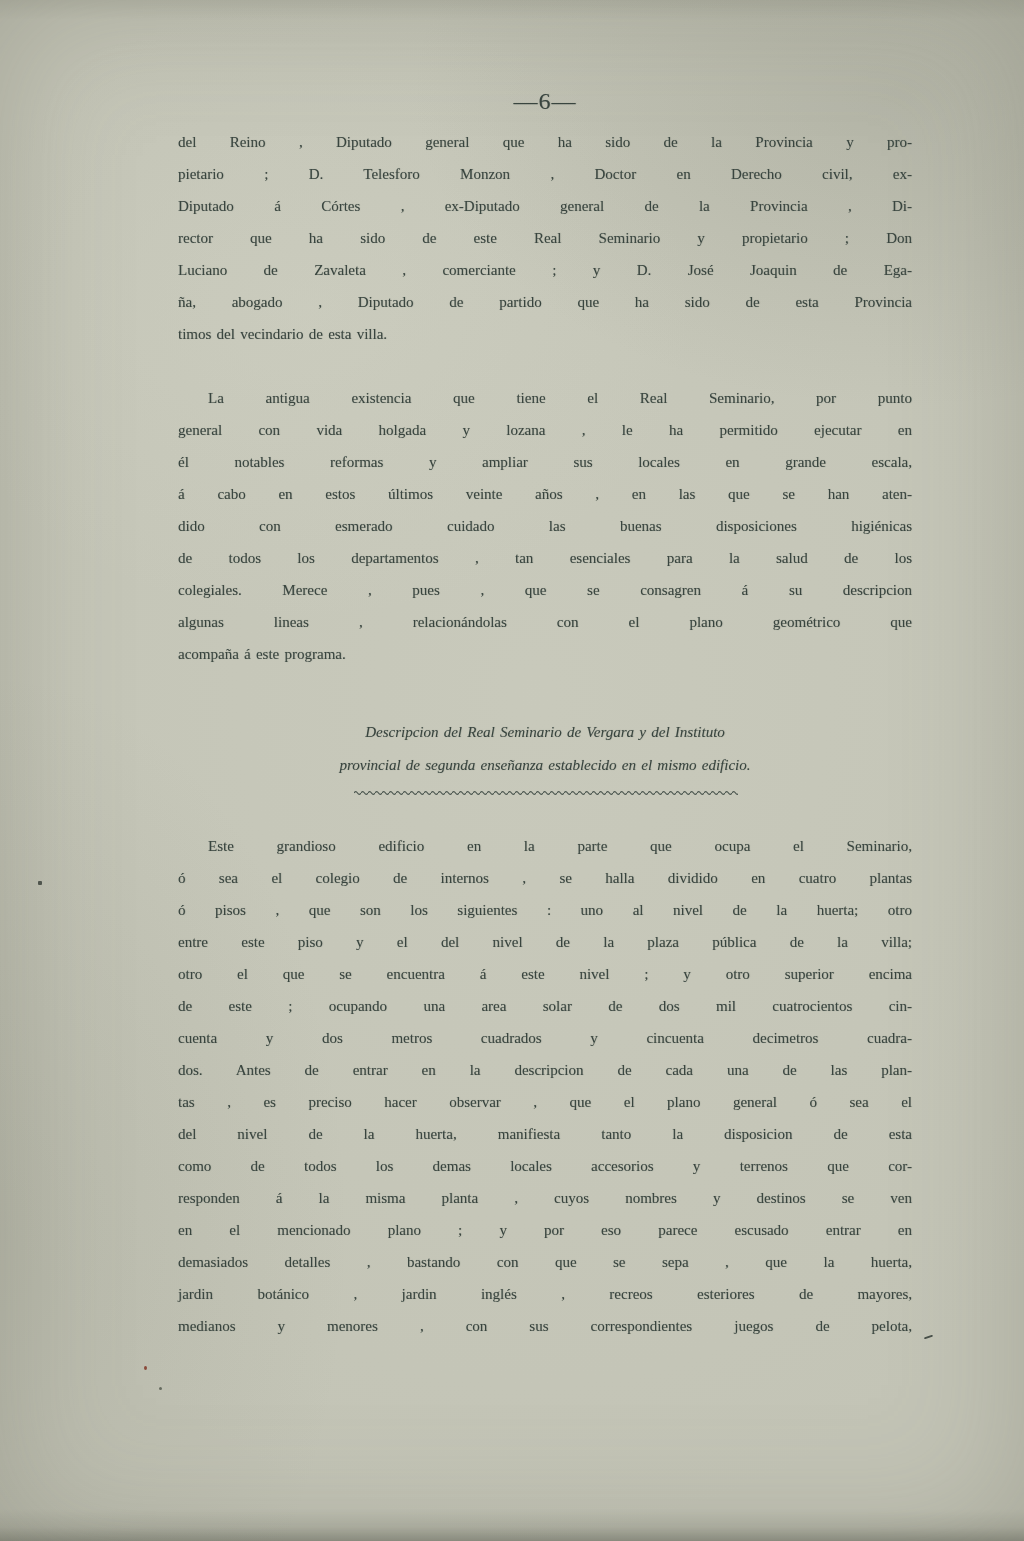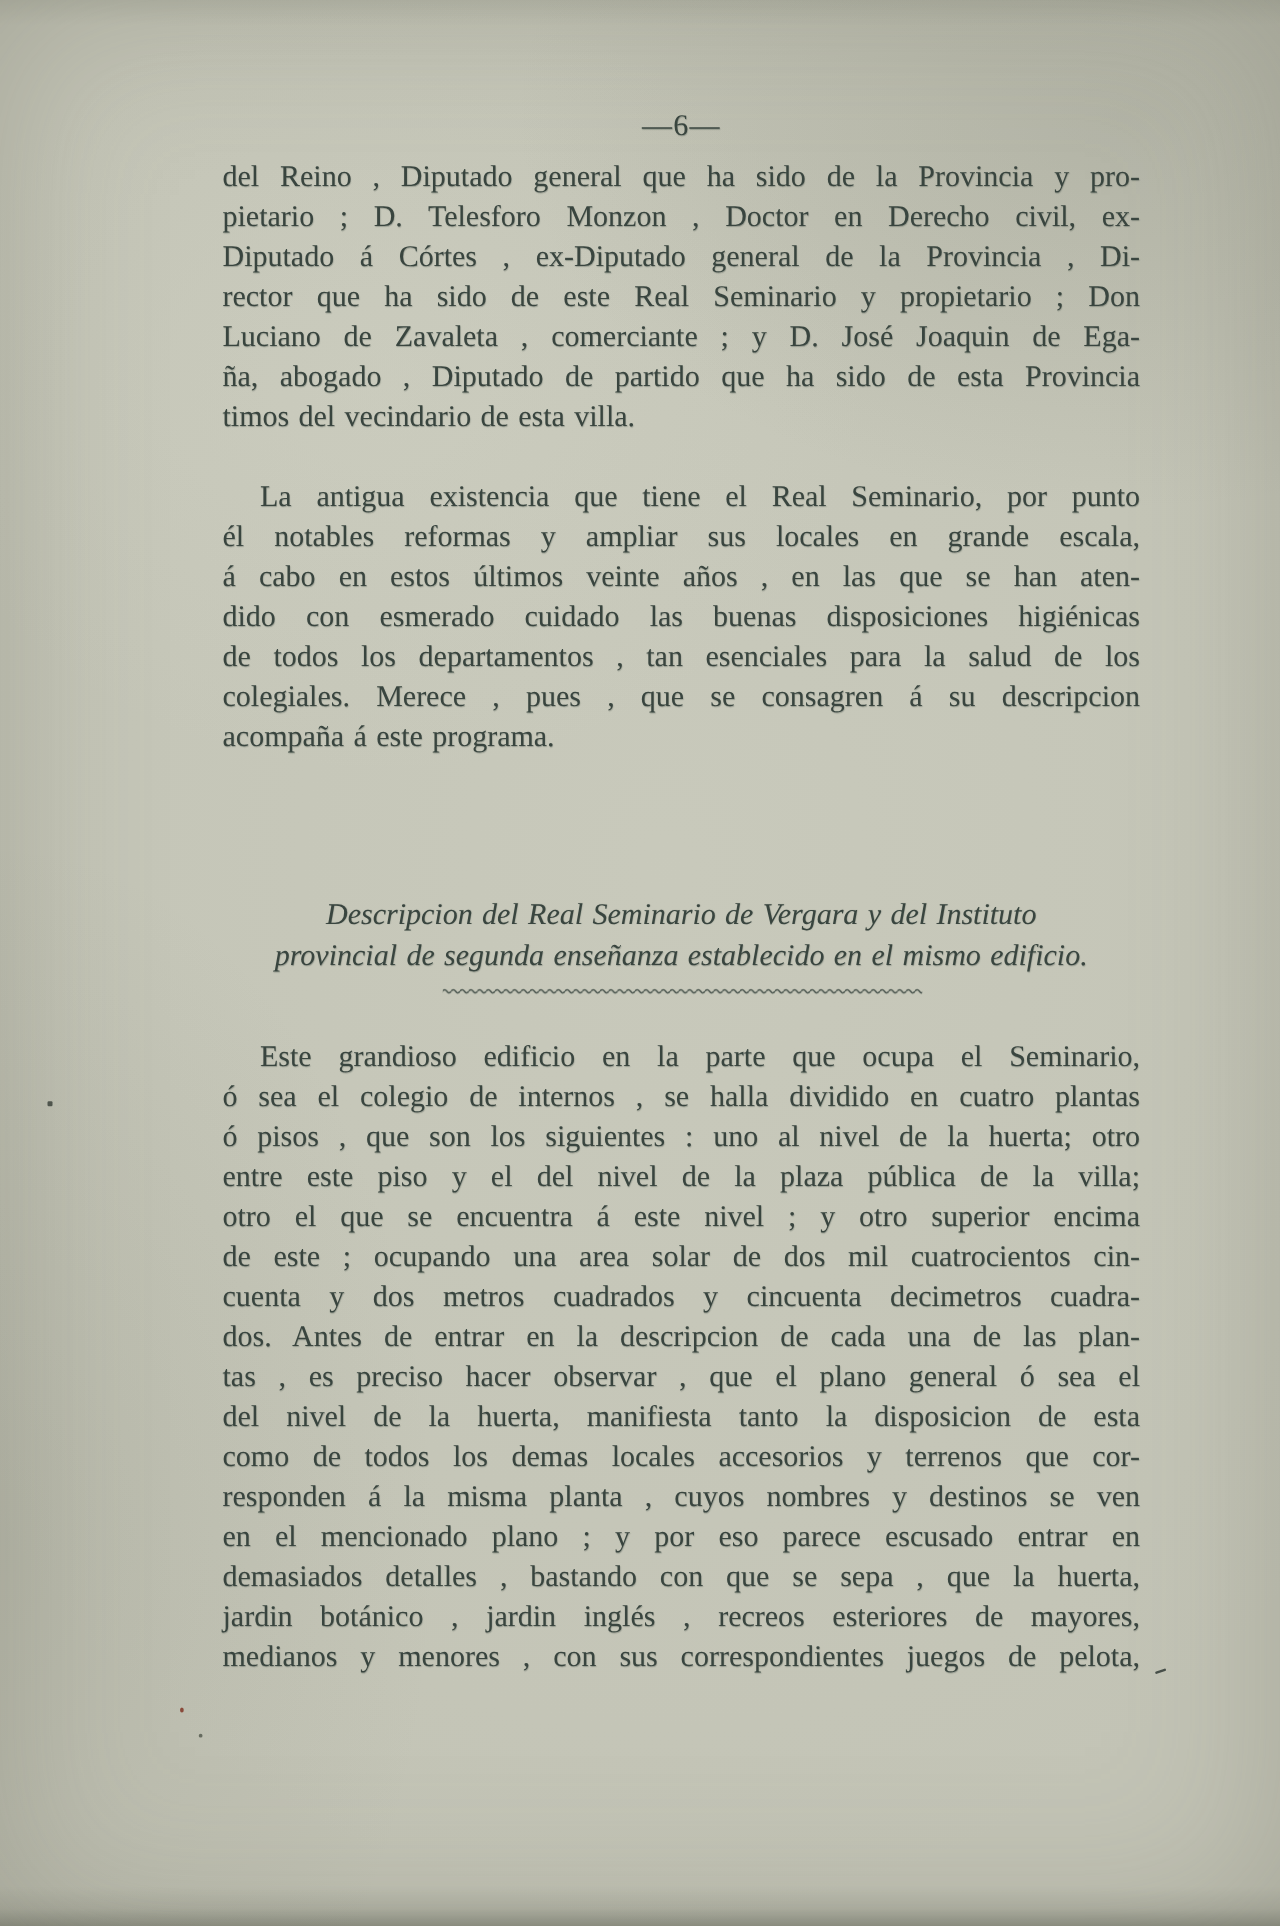--- a/index.html
+++ b/index.html
@@ -31,21 +31,21 @@
     text-align: center;
     font-size: 24px;
     letter-spacing: 1px;
     text-shadow: 0.4px 0.4px 0.8px rgba(50,62,56,0.35);
   }
 
   .block {
     position: absolute;
     left: 178px;
     width: 734px;
-    font-size: 24px;
+    font-size: 15px;
     line-height: 32px;
     word-spacing: 1.5px;
   }
 
   .block .line {
     text-align: justify;
     text-align-last: justify;
     text-shadow: 0.4px 0.4px 0.8px rgba(50,62,56,0.32);
   }
 
@@ -88,25 +88,27 @@
       <div class="line">pietario ; D. Telesforo Monzon , Doctor en Derecho civil, ex-</div>
       <div class="line">Diputado á Córtes , ex-Diputado general de la Provincia , Di-</div>
       <div class="line">rector que ha sido de este Real Seminario y propietario ; Don</div>
       <div class="line">Luciano de Zavaleta , comerciante ; y D. José Joaquin de Ega-</div>
       <div class="line">ña, abogado , Diputado de partido que ha sido de esta Provincia</div>
       <div class="line para-end">timos del vecindario de esta villa.</div>
     </div>
 
   <div class="block indent" style="top:382px">
       <div class="line">La antigua existencia que tiene el Real Seminario, por punto</div>
+      <div class="line">general con vida holgada y lozana , le ha permitido ejecutar en</div>
       <div class="line">él notables reformas y ampliar sus locales en grande escala,</div>
       <div class="line">á cabo en estos últimos veinte años , en las que se han aten-</div>
       <div class="line">dido con esmerado cuidado las buenas disposiciones higiénicas</div>
       <div class="line">de todos los departamentos , tan esenciales para la salud de los</div>
       <div class="line">colegiales. Merece , pues , que se consagren á su descripcion</div>
+      <div class="line">algunas lineas , relacionándolas con el plano geométrico que</div>
       <div class="line para-end">acompaña á este programa.</div>
     </div>
 
   <div class="block heading" style="top:716px">
       <div class="line">Descripcion del Real Seminario de Vergara y del Instituto</div>
       <div class="line">provincial de segunda enseñanza establecido en el mismo edificio.</div>
     </div>
 
   <svg class="divider" width="384" height="8" viewBox="0 0 384 8" xmlns="http://www.w3.org/2000/svg">
     <defs>

